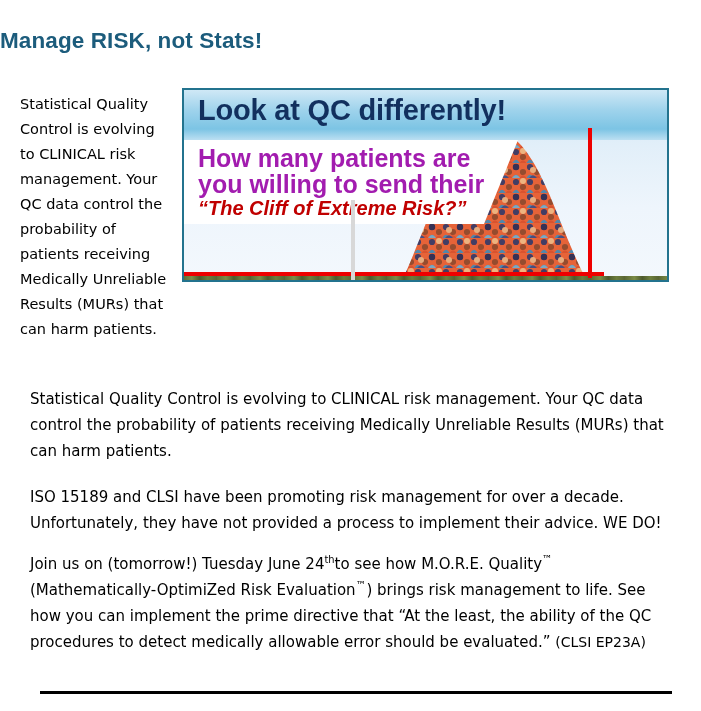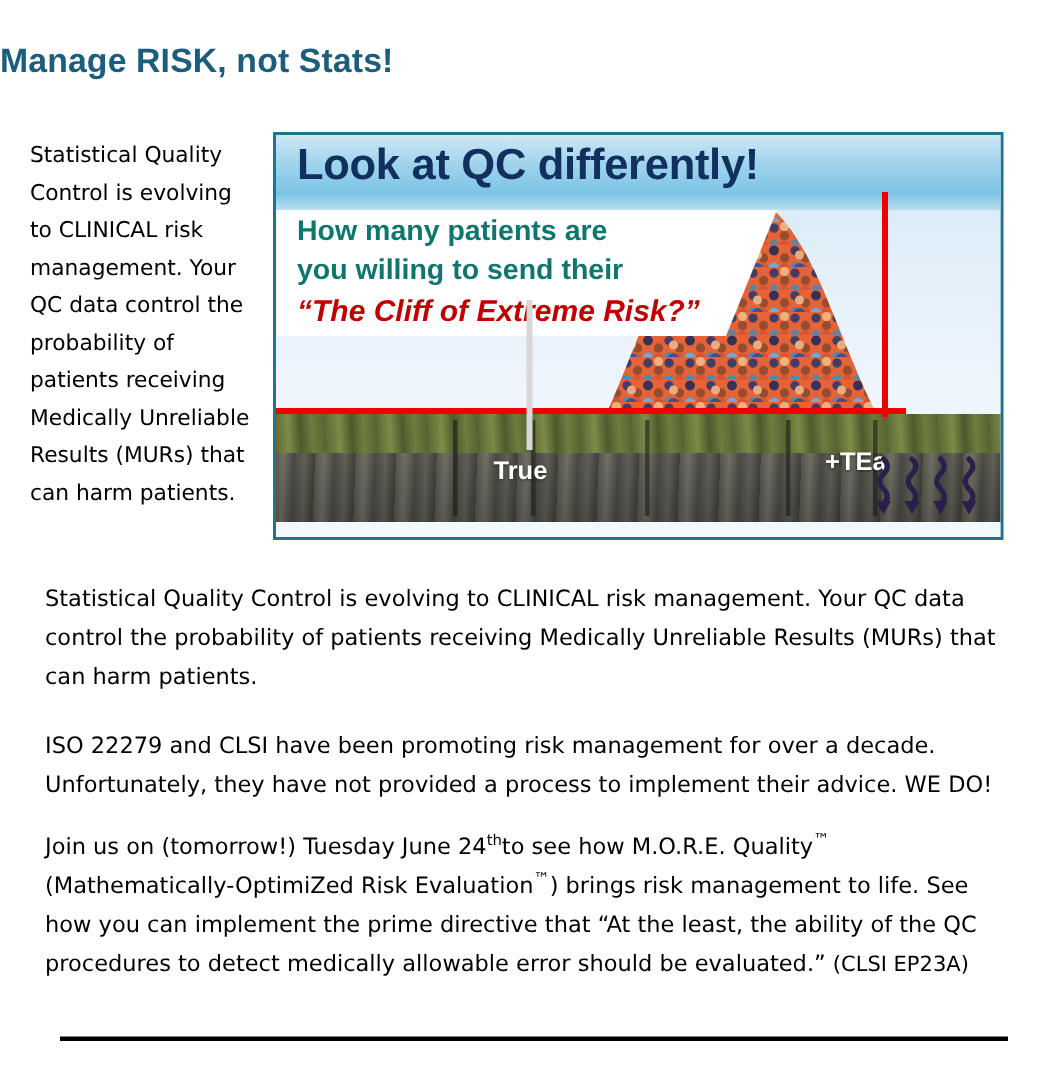--- a/index.html
+++ b/index.html
@@ -41,21 +41,21 @@
     color: #000000;
     font-family: "DejaVu Sans", sans-serif;
   }
 
   
   #figure {
     position: absolute;
     left: 182px;
     top: 88px;
     width: 487px;
-    height: 272px;
+    height: 194px;
     border: 2px solid #23738E;
     box-sizing: border-box;
     overflow: hidden;
     background: #eef5fb;
   }
 
   .fig-sky {
     position: absolute;
     left: 0; top: 0; right: 0; bottom: 0;
     background: linear-gradient(180deg,
@@ -103,23 +103,23 @@
     left: 300px;
     top: 50px;
     width: 0; height: 0;
     border-top: 84px solid #ffffff;
     border-right: 34px solid transparent;
   }
   .fig-q-line {
     position: absolute;
     left: 14px;
     font-family: "Liberation Sans", sans-serif;
-    font-size: 19px;
+    font-size: 25px;
     font-weight: bold;
-    color: #0f766e;
+    color: #a21caf;
     white-space: nowrap;
   }
   .fig-q-line.l1 { top: 54px; }
   .fig-q-line.l2 { top: 80px; }
   .fig-q-line.l3 {
     top: 107px;
     color: #C00000;
     font-style: italic;
     font-size: 20px;
   }
@@ -342,17 +342,17 @@
       <path d="M0,30 L10,30 L5,39 Z"></path>
       <path d="M19,30 L29,30 L24,39 Z"></path>
       <path d="M38,30 L48,30 L43,39 Z"></path>
       <path d="M57,30 L67,30 L62,39 Z"></path>
     </g>
   </svg>
 </div>
 
 <div class="body-para" id="para-1">Statistical Quality Control is evolving to CLINICAL risk management.  Your QC data control the probability of patients receiving Medically Unreliable Results (MURs) that can harm patients.</div>
 
-<div class="body-para" id="para-2">ISO 22279 and CLSI have been promoting risk management for over a decade.  Unfortunately, they have not provided a process to implement their advice.  WE DO!</div>
+<div class="body-para" id="para-2">ISO 15189 and CLSI have been promoting risk management for over a decade.  Unfortunately, they have not provided a process to implement their advice.  WE DO!</div>
 
 <div class="body-para" id="para-3"><span>Join us on (tomorrow!) Tuesday June 24</span><sup>th</sup><span>to see how M.O.R.E. Quality</span><span class="tm">™</span><span> (Mathematically-OptimiZed Risk Evaluation</span><span class="tm">™</span><span>) brings risk management to life.  See how you can implement the prime directive that “At the least, the ability of the QC procedures to detect medically allowable error should be evaluated.” </span><span class="cite-small">(CLSI EP23A)</span></div>
 
 <div id="bottom-rule"></div>
 
 </body></html>

